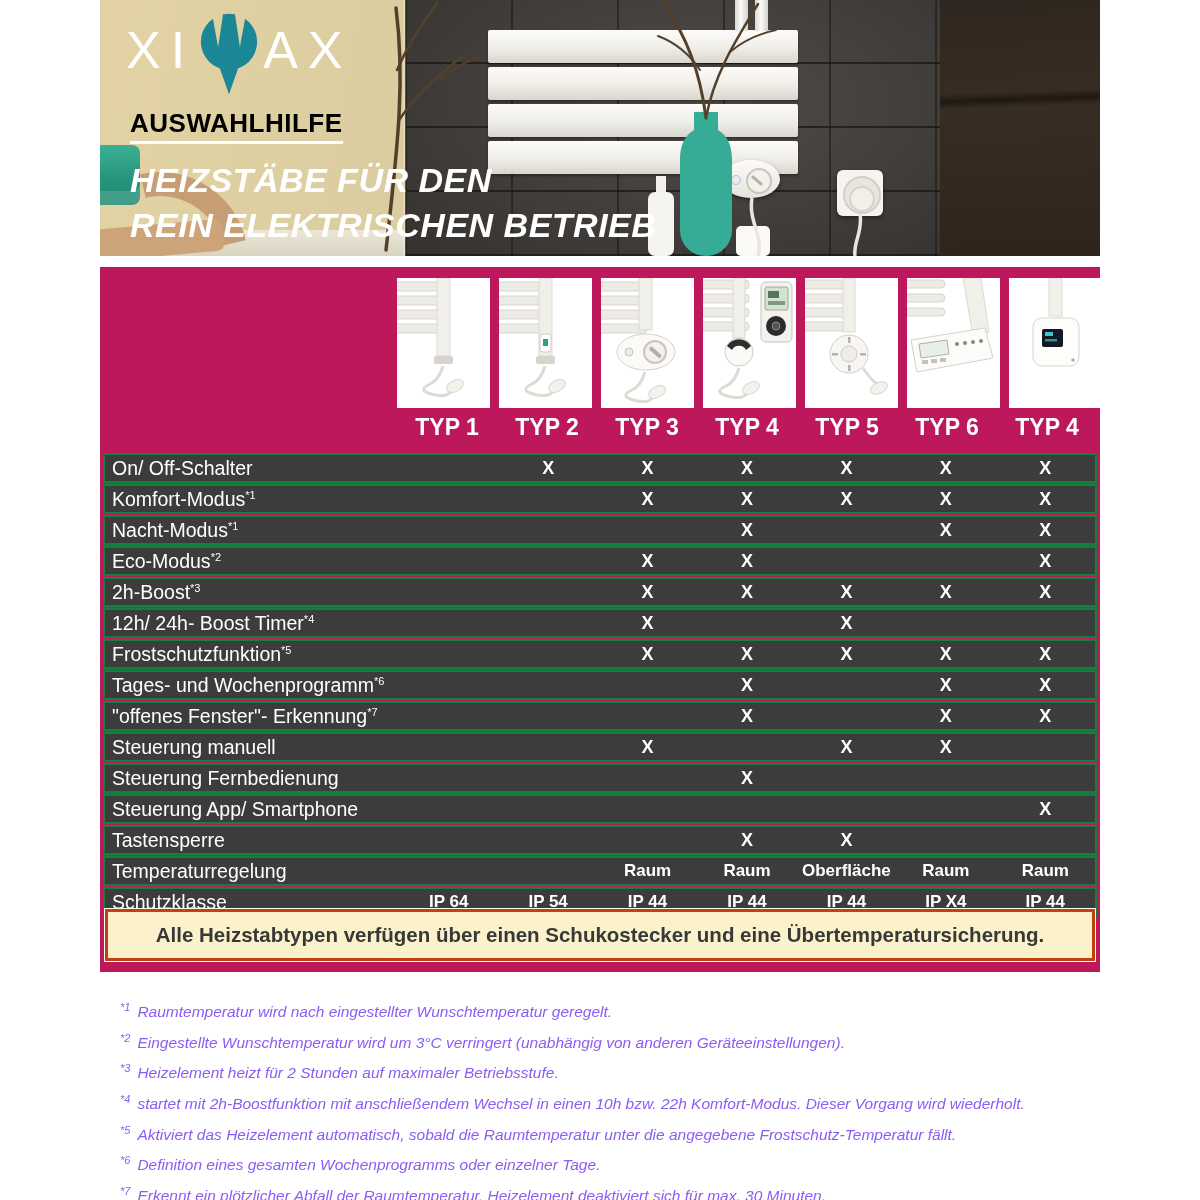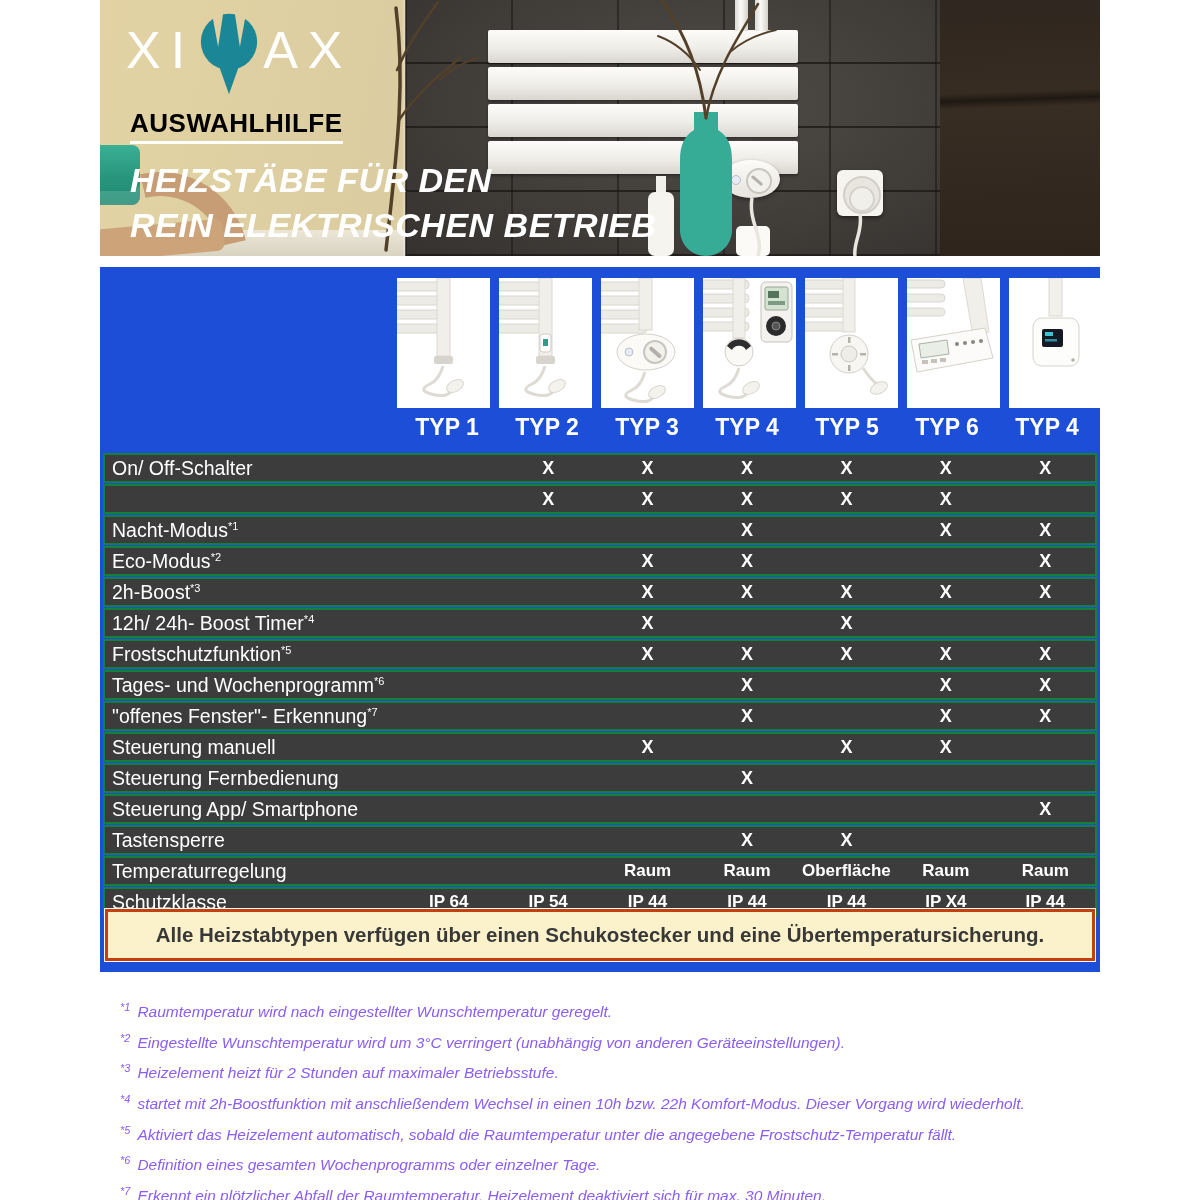--- a/index.html
+++ b/index.html
@@ -34,21 +34,21 @@
   .socket-ring{position:absolute;left:6px;top:6px;width:34px;height:34px;border-radius:50%;background:#e9e6e0;border:2px solid #d2cfc8;}
   .socket-plug{position:absolute;left:12px;top:16px;width:22px;height:22px;border-radius:50%;background:#f1efe9;border:2px solid #d5d2cb;}
   .hero-overlay{position:absolute;inset:0;pointer-events:none;}
   .ximax-logo{position:absolute;left:26px;top:12px;display:flex;align-items:flex-start;color:#fff;z-index:10;}
   .ximax-logo .lt{font-size:52px;line-height:1;letter-spacing:10px;padding-top:12px;font-weight:400;}
   .eyebrow{position:absolute;left:30px;top:108px;color:#000000;font-size:26px;font-weight:bold;letter-spacing:.5px;
     border-bottom:3px solid #fff;padding-bottom:2px;z-index:10;}
   .hero-title{position:absolute;left:30px;top:158px;color:#fff;font-size:34px;font-weight:bold;line-height:45px;letter-spacing:.5px;z-index:10;font-style:italic;}
 
   
-  .panel{position:absolute;left:100px;top:267px;width:1000px;height:705px;background:#1d4ed8;}
+  .panel{position:absolute;left:100px;top:267px;width:1000px;height:705px;background:#be185d;}
   .cards{position:absolute;left:297px;top:11px;display:flex;gap:9px;}
   .pcard{width:93px;height:130px;background:#fff;position:relative;overflow:hidden;}
   .pcard svg{position:absolute;inset:0;}
   .typrow{position:absolute;left:297px;top:147px;width:700px;display:grid;grid-template-columns:repeat(7,1fr);}
   .typrow div{text-align:center;color:#fff;font-weight:bold;font-size:23px;}
   .rows{position:absolute;left:3px;top:186px;width:994px;}
   .frow{display:grid;grid-template-columns:294px repeat(7,1fr);align-items:center;height:26px;
     border:2px solid #15803d;margin-bottom:1px;background:#3d3c3c;}
   .frow .lbl{color:#fff;font-size:19.5px;padding-left:7px;white-space:nowrap;}
   .frow .lbl sup{font-size:11px;}
@@ -261,20 +261,21 @@
         <div class="lbl">On/ Off-Schalter</div>
         <div class="cel"></div>
         <div class="cel">X</div>
         <div class="cel">X</div>
         <div class="cel">X</div>
         <div class="cel">X</div>
         <div class="cel">X</div>
         <div class="cel">X</div>
       </div>
       <div class="frow">
+        <div class="lbl">Komfort-Modus<sup>*1</sup></div>
         <div class="cel"></div>
         <div class="cel"></div>
         <div class="cel">X</div>
         <div class="cel">X</div>
         <div class="cel">X</div>
         <div class="cel">X</div>
         <div class="cel">X</div>
       </div>
       <div class="frow">
         <div class="lbl">Nacht-Modus<sup>*1</sup></div>

